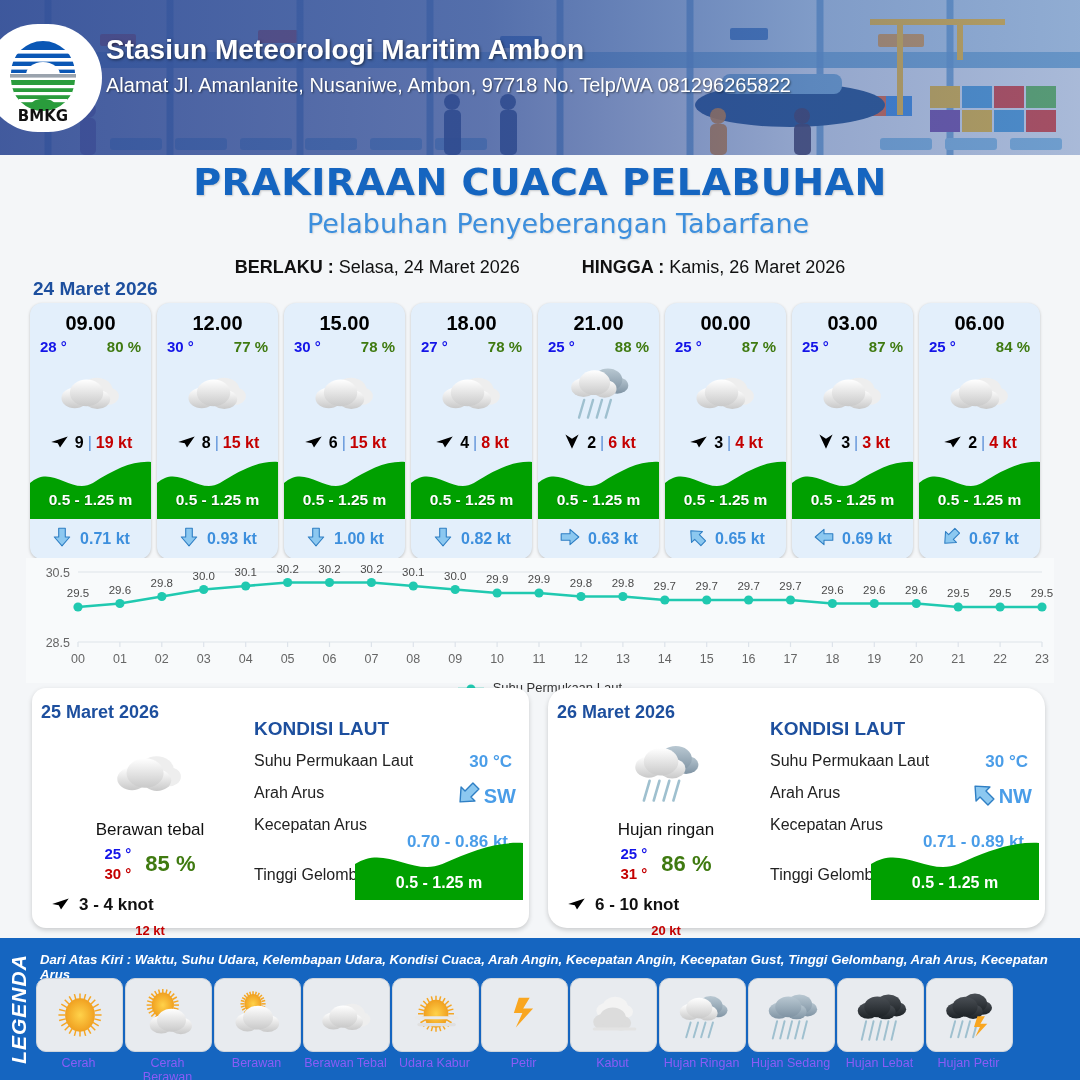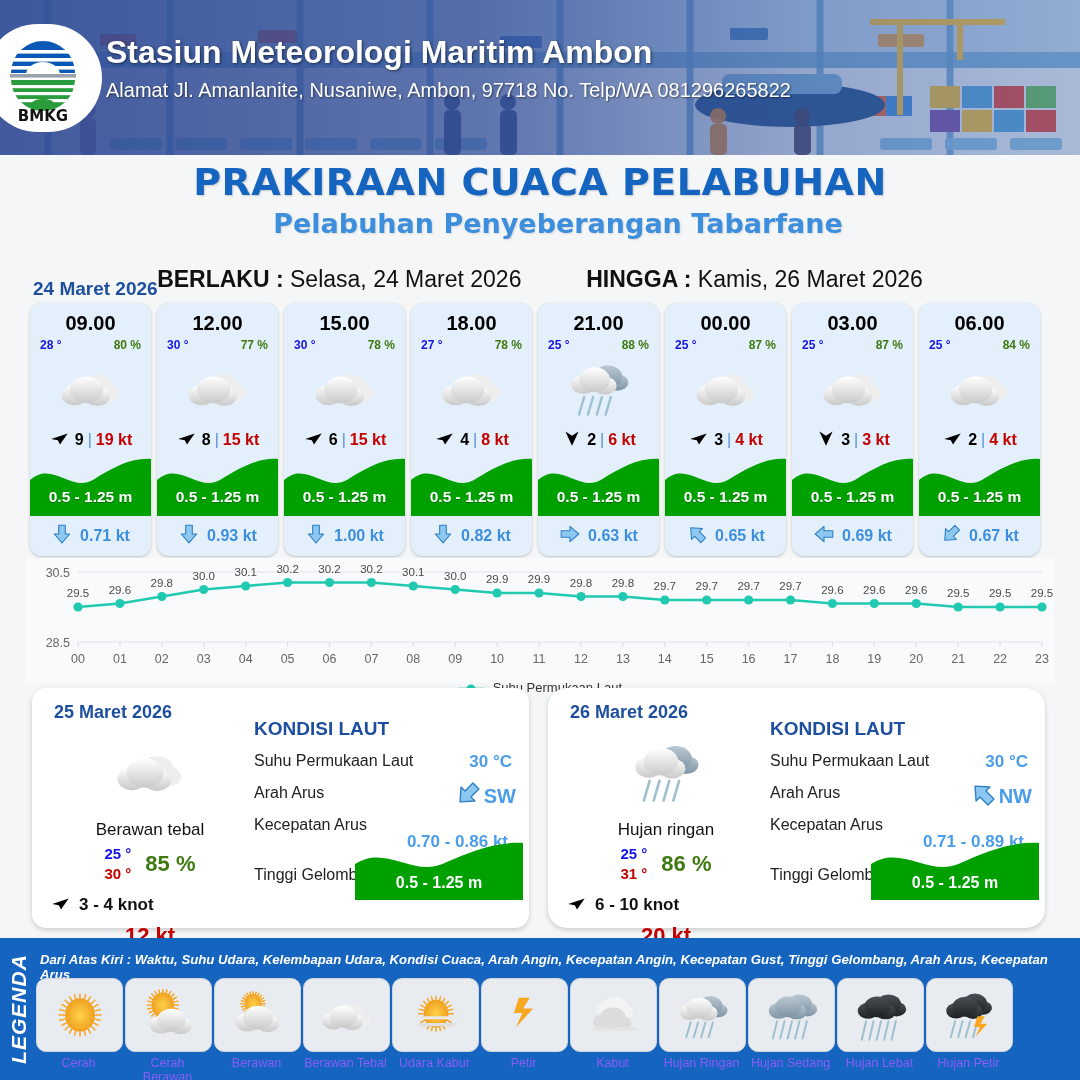--- a/index.html
+++ b/index.html
@@ -20,46 +20,46 @@
     position:absolute;inset:0;
     background:linear-gradient(90deg,rgba(44,70,145,.88) 0%,rgba(44,70,145,.72) 45%,rgba(44,70,145,.42) 75%,rgba(44,70,145,.30) 100%);
   }
   .logo-wrap{
     position:absolute;left:-16px;top:24px;width:118px;height:108px;
     background:#fff;border-radius:60px;
     display:flex;align-items:center;justify-content:center;
   }
   .hdr-text{position:absolute;left:106px;top:28px;color:#fff;}
   .hdr-l1{font-size:19.5px;font-weight:bold;letter-spacing:.6px;text-shadow:1px 1px 2px rgba(0,0,0,.5);}
-  .hdr-l2{font-size:32px;font-weight:bold;margin-top:6px;text-shadow:1px 1px 3px rgba(0,0,0,.55);}
+  .hdr-l2{font-size:28px;font-weight:bold;margin-top:6px;text-shadow:1px 1px 3px rgba(0,0,0,.55);}
   .hdr-l3{font-size:20px;margin-top:8px;text-shadow:1px 1px 2px rgba(0,0,0,.5);}
 
   
   .title-area{position:absolute;left:0;top:160px;width:1080px;text-align:center;}
   .t-main{font-size:38px;font-weight:bold;color:#1565c0;letter-spacing:.5px;
           font-family:"DejaVu Sans", sans-serif;text-shadow:1px 1px 2px rgba(0,0,0,.18);}
-  .t-sub{font-size:27px;font-weight:bold;color:#3d8fdd;margin-top:4px;
+  .t-sub{font-size:27px;font-weight:normal;color:#3d8fdd;margin-top:4px;
          font-family:"DejaVu Sans", sans-serif;text-shadow:1px 1px 2px rgba(0,0,0,.12);margin-left:36px;}
-  .t-valid{margin-top:27px;font-size:23px;color:#111;}
+  .t-valid{margin-top:18px;font-size:18px;color:#111;}
   .t-valid .lbl{font-weight:bold;}
   .t-valid .gap{display:inline-block;width:52px;}
 
   
   .date-label{position:absolute;left:33px;top:278px;font-size:19px;font-weight:bold;color:#1d4f9e;}
 
   
   .cards{position:absolute;left:30px;top:303px;width:1020px;display:flex;gap:6px;}
   .card{
     width:121px;background:#e3effb;border-radius:12px;
     box-shadow:0 1px 3px rgba(0,0,0,.22);
     position:relative;overflow:hidden;
     display:flex;flex-direction:column;
   }
   .c-time{text-align:center;font-size:20px;font-weight:bold;color:#000;padding-top:9px;}
-  .c-th{display:flex;justify-content:space-between;padding:3px 10px 0 10px;font-size:12px;font-weight:bold;}
+  .c-th{display:flex;justify-content:space-between;padding:3px 10px 0 10px;font-size:15px;font-weight:bold;}
   .c-temp{color:#1414e8;}
   .c-hum{color:#3f7a10;}
   .c-ico{height:72px;display:flex;align-items:center;justify-content:center;}
   .c-wind{display:flex;align-items:center;justify-content:center;gap:4px;height:32px;font-size:16px;font-weight:bold;}
   .c-wdeg{color:#000;}
   .c-sep{color:#5a8fd8;font-weight:normal;}
   .c-gust{color:#c40000;}
   .c-wave{position:relative;height:62px;margin-top:-2px;}
   .c-wave svg{display:block;width:100%;height:62px;}
   .c-wave span{
@@ -73,30 +73,30 @@
   .chart-legend{position:absolute;left:0;top:680px;width:1080px;text-align:center;font-size:13px;color:#333;}
   .chart-legend .dashm{display:inline-block;vertical-align:middle;margin-right:5px;}
 
   
   .day-panel{
     position:absolute;top:688px;width:497px;height:240px;
     background:#fff;border-radius:14px;box-shadow:0 2px 5px rgba(0,0,0,.18);
   }
   #panel-25{left:32px;}
   #panel-26{left:548px;border-radius:19px;}
-  .dp-date{position:absolute;left:22px;top:14px;font-size:18px;font-weight:bold;color:#1d4f9e;}
+  .dp-date{position:absolute;left:9px;top:14px;font-size:18px;font-weight:bold;color:#1d4f9e;}
   .dp-left{position:absolute;left:18px;top:42px;width:200px;text-align:center;}
   .dp-cond{font-size:17px;color:#111;margin-top:4px;}
   .dp-temps{display:flex;align-items:center;justify-content:center;gap:14px;margin-top:4px;}
   .dp-tcol{font-size:15px;font-weight:bold;line-height:1.35;text-align:left;}
   .dp-tmin{color:#1414e8;}
   .dp-tmax{color:#c40000;}
   .dp-hum{font-size:22px;font-weight:bold;color:#3f7a10;}
   .dp-wind{display:flex;align-items:center;gap:7px;margin-top:7px;font-size:17px;font-weight:bold;color:#111;}
-  .dp-gust{font-size:22px;font-weight:bold;color:#c40000;margin-top:4px;}
+  .dp-gust{font-size:13px;font-weight:bold;color:#c40000;margin-top:4px;}
   .dp-right{position:absolute;left:222px;top:30px;width:262px;}
   .dp-kl{font-size:19px;font-weight:bold;color:#1d4f9e;}
   .dp-row{font-size:16px;color:#222;margin-top:12px;position:relative;height:20px;}
   .dp-val{position:absolute;right:4px;top:0;color:#4a9de8;font-weight:bold;font-size:17px;}
   .dp-arrowval{position:absolute;right:0;top:-4px;display:flex;align-items:center;gap:2px;color:#4a9de8;font-weight:bold;font-size:20px;}
   .dp-rng{position:absolute;right:8px;top:16px;color:#4a9de8;font-weight:bold;font-size:17px;}
   .dp-wavebox{position:absolute;right:6px;top:150px;width:168px;height:62px;}
   .dp-wavebox svg{display:block;width:168px;height:62px;}
   .dp-wavebox span{position:absolute;left:0;right:0;bottom:8px;text-align:center;color:#fff;font-size:16px;font-weight:bold;}
 

